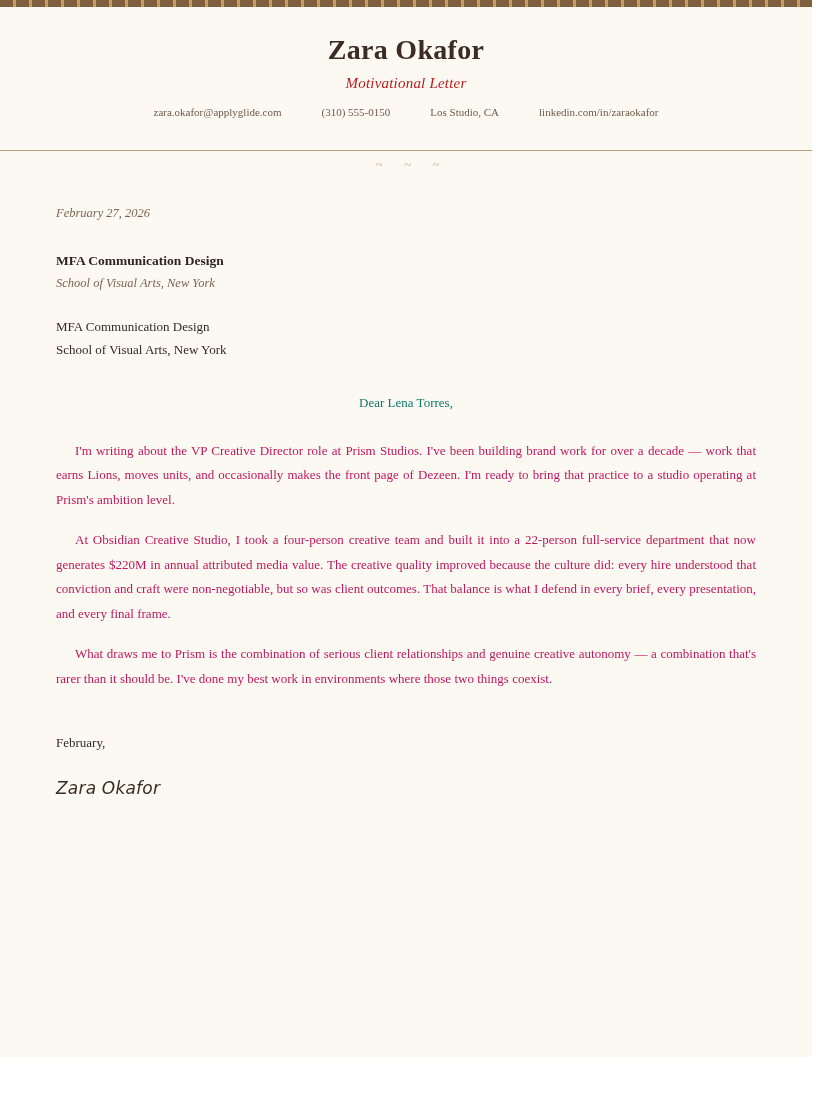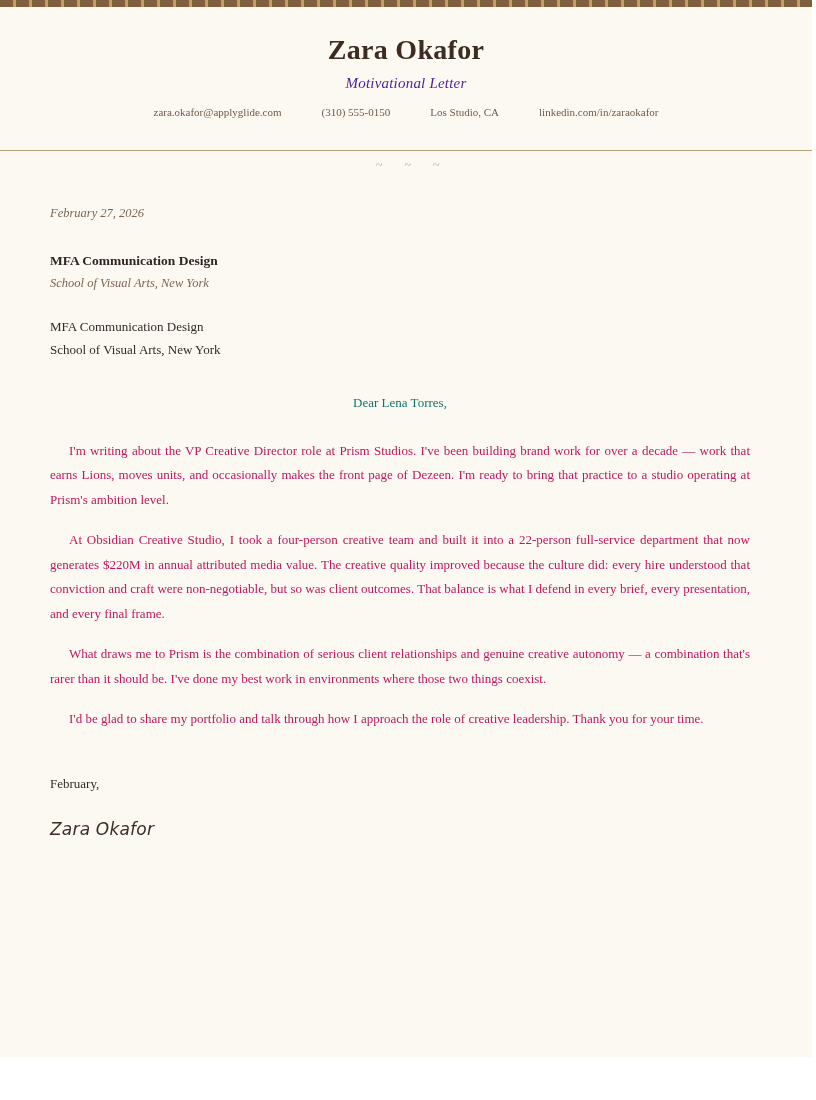--- a/index.html
+++ b/index.html
@@ -51,21 +51,21 @@
     font-size: 28px;
     line-height: 1.1;
     color: #3b2d22;
     letter-spacing: 0.3px;
     margin: 0;
   }
   .lh-subtitle {
     font-family: "Liberation Serif", serif;
     font-style: italic;
     font-size: 15px;
-    color: #4c1d95;
+    color: #b91c1c;
     margin: 9px 0 0 0;
     letter-spacing: 0.2px;
   }
   .lh-contact {
     margin-top: 14px;
     font-family: "Liberation Serif", serif;
     font-size: 11px;
     color: #6f5a48;
     display: flex;
     justify-content: center;
@@ -98,21 +98,21 @@
     font-size: 12px;
     line-height: 14px;
     letter-spacing: 0.5px;
   }
   .ornament span { padding: 0 9px; }
 
   
   .letter {
     position: absolute;
     top: 206px;
-    left: 50px;
+    left: 56px;
     width: 700px;
   }
 
   .date {
     font-family: "Liberation Serif", serif;
     font-style: italic;
     font-size: 12.5px;
     color: #7d6550;
     margin: 0 0 30px 0;
   }
@@ -218,21 +218,20 @@
     <div class="recipient">
       <div class="rcpt-line">MFA Communication Design</div>
       <div class="rcpt-line">School of Visual Arts, New York</div>
     </div>
 
     <div class="salutation">Dear Lena Torres,</div>
 
     <p class="para">I'm writing about the VP Creative Director role at Prism Studios. I've been building brand work for over a decade — work that earns Lions, moves units, and occasionally makes the front page of Dezeen. I'm ready to bring that practice to a studio operating at Prism's ambition level.</p>
     <p class="para">At Obsidian Creative Studio, I took a four-person creative team and built it into a 22-person full-service department that now generates $220M in annual attributed media value. The creative quality improved because the culture did: every hire understood that conviction and craft were non-negotiable, but so was client outcomes. That balance is what I defend in every brief, every presentation, and every final frame.</p>
     <p class="para">What draws me to Prism is the combination of serious client relationships and genuine creative autonomy — a combination that's rarer than it should be. I've done my best work in environments where those two things coexist.</p>
-    <p class="para">I'd be glad to share my portfolio and talk through how I approach the role of creative leadership. Thank you for your time.</p>
 
     <div class="closing-block">
       <div class="closing">February,</div>
       <div class="signature">Zara Okafor</div>
     </div>
 
   </main>
 
 </div>
 

